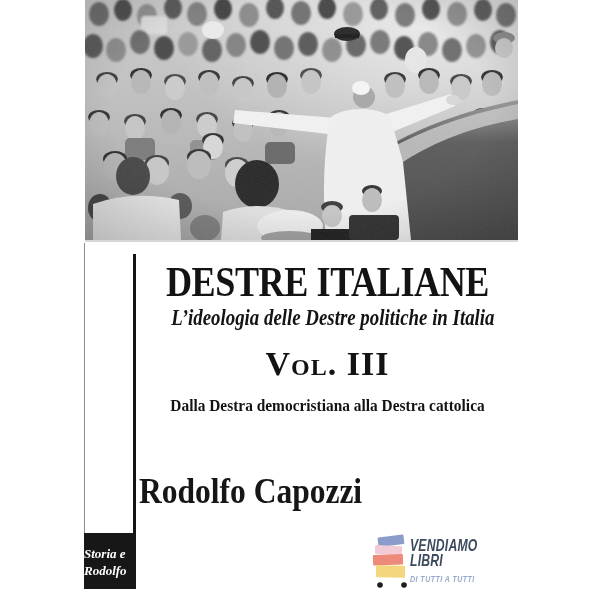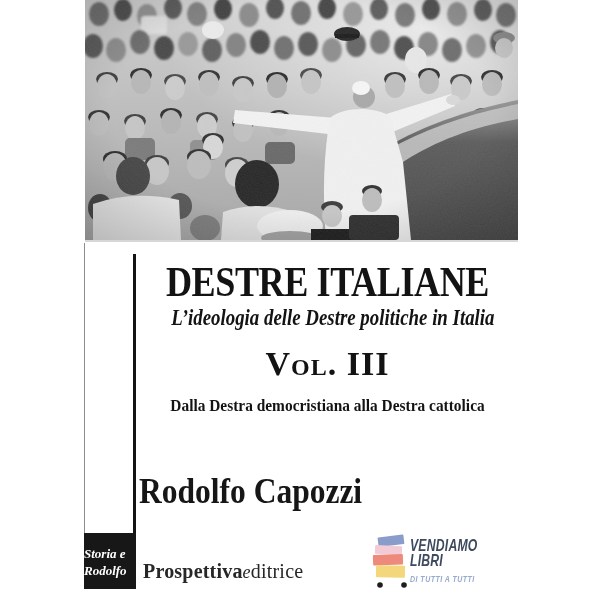--- a/index.html
+++ b/index.html
@@ -228,23 +228,20 @@
     <div class="volume-subtitle">Dalla Destra democristiana alla Destra cattolica</div>
   </div>
 
   <div class="author">Rodolfo Capozzi</div>
 
   <div class="series">
     <div>Storia e</div>
     <div>Rodolfo</div>
   </div>
 
-  <div class="publisher">
-    <span class="p-bold">Prospettiva</span><span class="p-italic">e</span><span>ditrice</span>
-  </div>
 
   <div class="vendor">
     <svg width="50" height="58" viewBox="0 0 50 58">
       <rect x="8" y="3" width="26" height="9.5" rx="1" transform="rotate(-7 21 8)" fill="#8a9cc9"></rect>
       <rect x="5" y="12.5" width="27" height="9" rx="1" transform="rotate(3 18 17)" fill="#f2cbd7"></rect>
       <rect x="3" y="21.5" width="30" height="10.5" rx="1" transform="rotate(-2 18 27)" fill="#ee8a7b"></rect>
       <rect x="6" y="32.5" width="29" height="12" rx="1" transform="rotate(1 20 38)" fill="#f4d67c"></rect>
       <circle cx="10" cy="52" r="2.8" fill="#1d1d1d"></circle>
       <circle cx="34" cy="52" r="2.8" fill="#1d1d1d"></circle>
     </svg>

